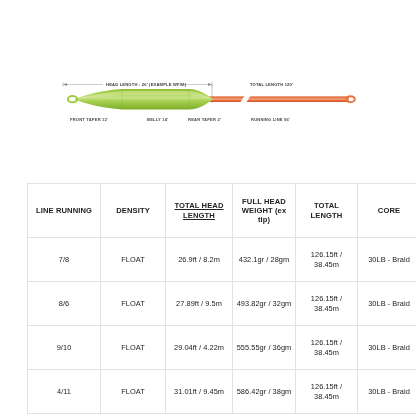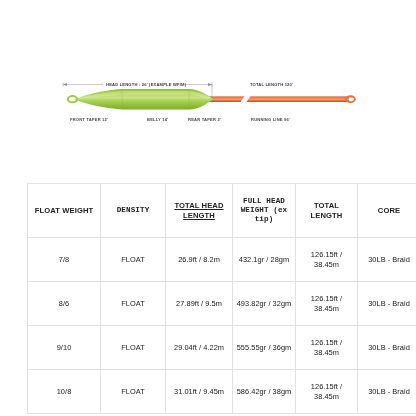--- a/index.html
+++ b/index.html
@@ -80,23 +80,23 @@
     letter-spacing: 0.1px;
   }
   table.spec td {
     font-size: 7.4px;
     font-weight: normal;
     height: 39px;
     line-height: 1.28;
     letter-spacing: 0.05px;
   }
   .col-lw { width: 68px; }
-  .col-den { width: 60px; font-family: Liberation Mono, monospace; }
+  .col-den { width: 60px; }
   .col-thl { width: 62px; text-decoration: underline; }
-  .col-fhw { width: 58px; font-family: Liberation Mono, monospace; }
+  .col-fhw { width: 58px; }
   .col-tl  { width: 57px; }
   .col-core{ width: 58px; }
 </style>
 </head>
 <body>
 
 <div class="diagram-wrap">
   <svg class="diagram-svg" viewBox="0 0 416 175" xmlns="http://www.w3.org/2000/svg">
     <defs>
       <linearGradient id="headGrad" x1="0" y1="0" x2="0" y2="1">
@@ -164,21 +164,21 @@
     <text class="part-text" x="147" y="120.5">BELLY  14'</text>
     <text class="part-text" x="188" y="120.5">REAR TAPER  2'</text>
     <text class="part-text" x="251" y="120.5">RUNNING LINE  96'</text>
   </svg>
 </div>
 
 <div class="spec-table-wrap">
   <table class="spec">
     <thead>
       <tr>
-        <th class="col-lw">FLOAT WEIGHT</th>
+        <th class="col-lw">LINE RUNNING</th>
         <th class="col-den">DENSITY</th>
         <th class="col-thl">TOTAL HEAD LENGTH</th>
         <th class="col-fhw">FULL HEAD WEIGHT (ex tip)</th>
         <th class="col-tl">TOTAL LENGTH</th>
         <th class="col-core">CORE</th>
       </tr>
     </thead>
     <tbody>
       <tr>
         <td>7/8</td>
@@ -198,21 +198,21 @@
       </tr>
       <tr>
         <td>9/10</td>
         <td>FLOAT</td>
         <td>29.04ft / 4.22m</td>
         <td>555.55gr / 36gm</td>
         <td>126.15ft / 38.45m</td>
         <td>30LB - Braid</td>
       </tr>
       <tr>
-        <td>10/8</td>
+        <td>4/11</td>
         <td>FLOAT</td>
         <td>31.01ft / 9.45m</td>
         <td>586.42gr / 38gm</td>
         <td>126.15ft / 38.45m</td>
         <td>30LB - Braid</td>
       </tr>
     </tbody>
   </table>
 </div>
 

